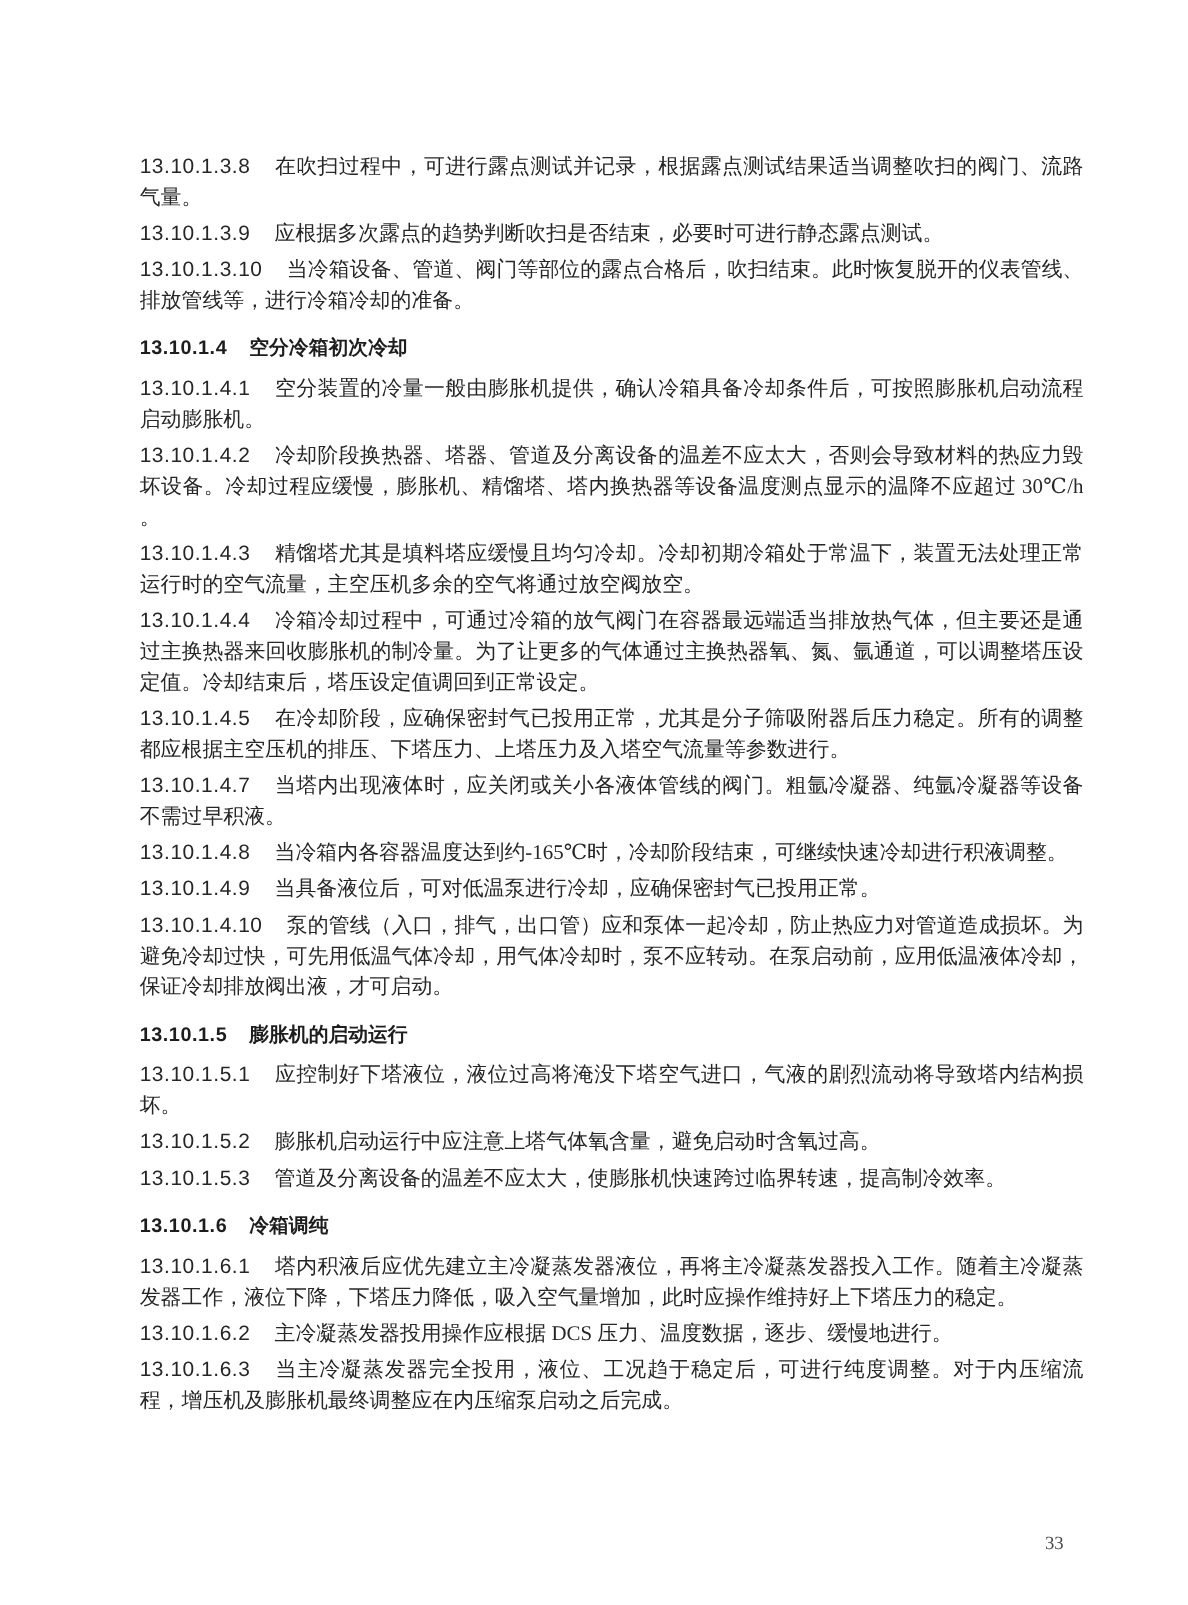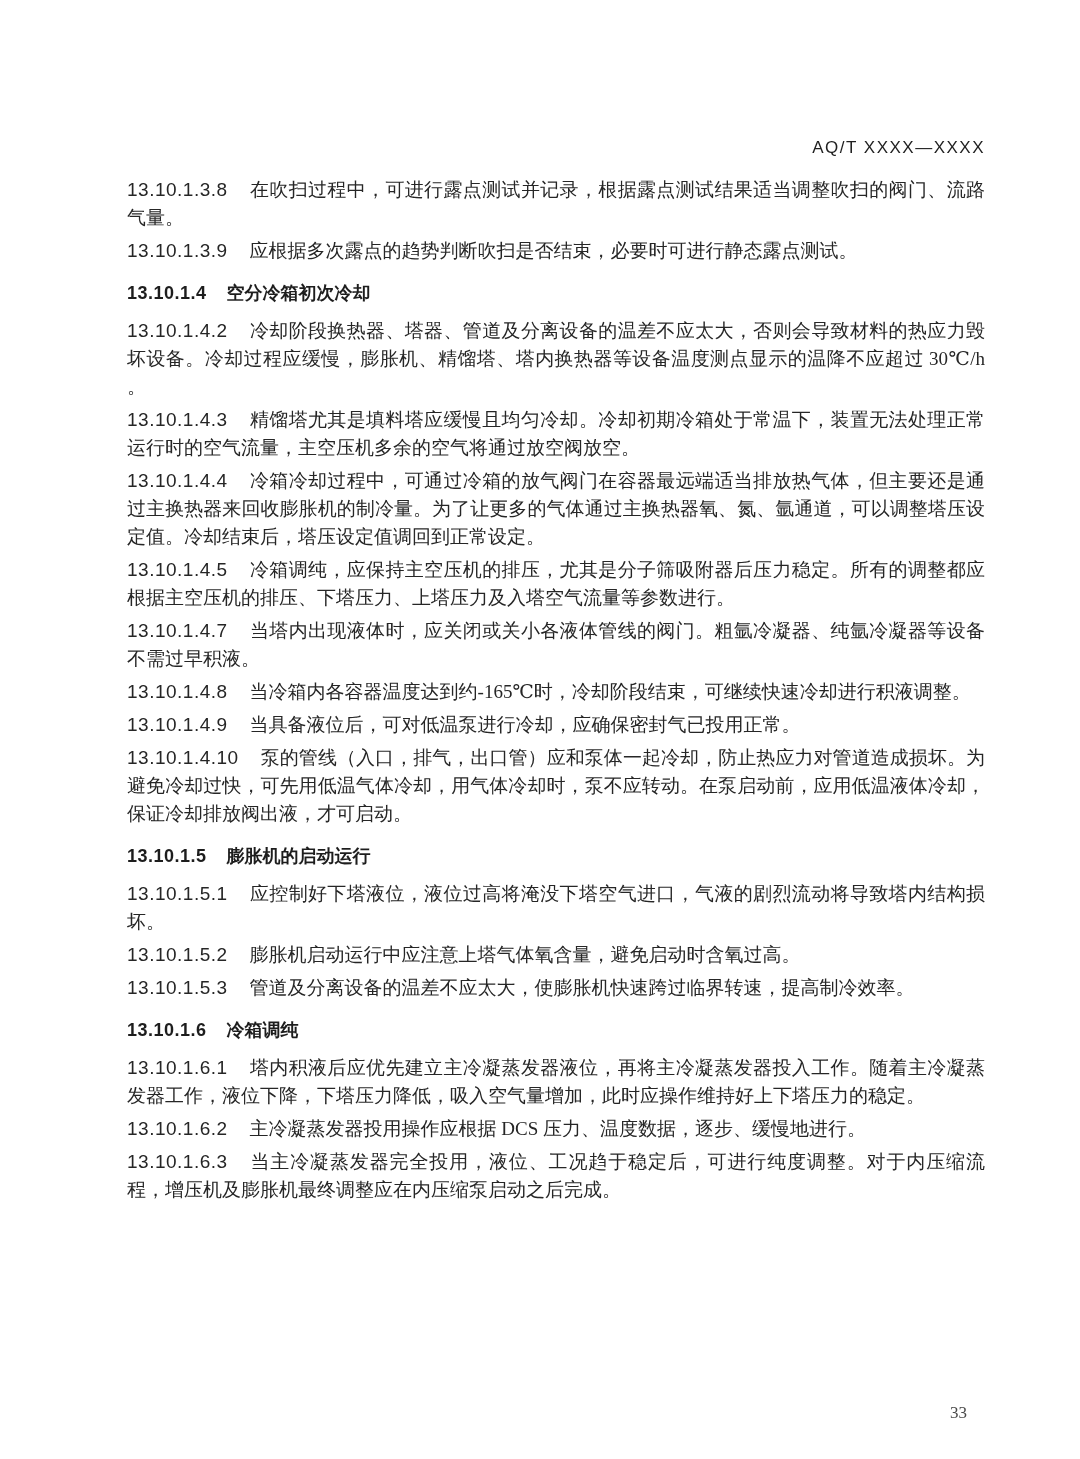--- a/index.html
+++ b/index.html
@@ -49,54 +49,53 @@
     margin: 14px 0 10px 0;
     color: #1d1d1d;
   }
   .clause-heading .num {
     margin-right: 20px;
     letter-spacing: 0.5px;
     white-space: nowrap;
   }
   .doc-footer {
     position: absolute;
-    bottom: 36px;
+    bottom: 46px;
     right: 113px;
     font-family: "Liberation Serif", "DejaVu Serif", serif;
     font-size: 17px;
     color: #4a4a4a;
   }
 </style>
 </head>
 <body>
 
 <div class="page">
 
-  <div class="doc-header">
-    <span>AQ/T XXXX—XXXX</span>
-  </div>
 
   <main>
 
 
     <p class="clause"><span class="num">13.10.1.3.8</span><span class="txt">在吹扫过程中，可进行露点测试并记录，根据露点测试结果适当调整吹扫的阀门、流路气量。</span></p>
 
     <p class="clause"><span class="num">13.10.1.3.9</span><span class="txt">应根据多次露点的趋势判断吹扫是否结束，必要时可进行静态露点测试。</span></p>
 
+    <p class="clause"><span class="num">13.10.1.3.10</span><span class="txt">当冷箱设备、管道、阀门等部位的露点合格后，吹扫结束。此时恢复脱开的仪表管线、排放管线等，进行冷箱冷却的准备。</span></p>
 
     <h2 class="clause-heading"><span class="num">13.10.1.4</span><span class="txt">空分冷箱初次冷却</span></h2>
 
+    <p class="clause"><span class="num">13.10.1.4.1</span><span class="txt">空分装置的冷量一般由膨胀机提供，确认冷箱具备冷却条件后，可按照膨胀机启动流程启动膨胀机。</span></p>
 
     <p class="clause"><span class="num">13.10.1.4.2</span><span class="txt">冷却阶段换热器、塔器、管道及分离设备的温差不应太大，否则会导致材料的热应力毁坏设备。冷却过程应缓慢，膨胀机、精馏塔、塔内换热器等设备温度测点显示的温降不应超过 30℃/h 。</span></p>
 
     <p class="clause"><span class="num">13.10.1.4.3</span><span class="txt">精馏塔尤其是填料塔应缓慢且均匀冷却。冷却初期冷箱处于常温下，装置无法处理正常运行时的空气流量，主空压机多余的空气将通过放空阀放空。</span></p>
 
     <p class="clause"><span class="num">13.10.1.4.4</span><span class="txt">冷箱冷却过程中，可通过冷箱的放气阀门在容器最远端适当排放热气体，但主要还是通过主换热器来回收膨胀机的制冷量。为了让更多的气体通过主换热器氧、氮、氩通道，可以调整塔压设定值。冷却结束后，塔压设定值调回到正常设定。</span></p>
 
-    <p class="clause"><span class="num">13.10.1.4.5</span><span class="txt">冷箱调纯，应保持主空压机的排压，尤其是分子筛吸附器后压力稳定。所有的调整都应根据主空压机的排压、下塔压力、上塔压力及入塔空气流量等参数进行。</span></p>
+    <p class="clause"><span class="num">13.10.1.4.5</span><span class="txt">在冷却阶段，应确保密封气已投用正常，尤其是分子筛吸附器后压力稳定。所有的调整都应根据主空压机的排压、下塔压力、上塔压力及入塔空气流量等参数进行。</span></p>
 
 
     <p class="clause"><span class="num">13.10.1.4.7</span><span class="txt">当塔内出现液体时，应关闭或关小各液体管线的阀门。粗氩冷凝器、纯氩冷凝器等设备不需过早积液。</span></p>
 
     <p class="clause"><span class="num">13.10.1.4.8</span><span class="txt">当冷箱内各容器温度达到约-165℃时，冷却阶段结束，可继续快速冷却进行积液调整。</span></p>
 
     <p class="clause"><span class="num">13.10.1.4.9</span><span class="txt">当具备液位后，可对低温泵进行冷却，应确保密封气已投用正常。</span></p>
 
     <p class="clause"><span class="num">13.10.1.4.10</span><span class="txt">泵的管线（入口，排气，出口管）应和泵体一起冷却，防止热应力对管道造成损坏。为避免冷却过快，可先用低温气体冷却，用气体冷却时，泵不应转动。在泵启动前，应用低温液体冷却，保证冷却排放阀出液，才可启动。</span></p>
 

